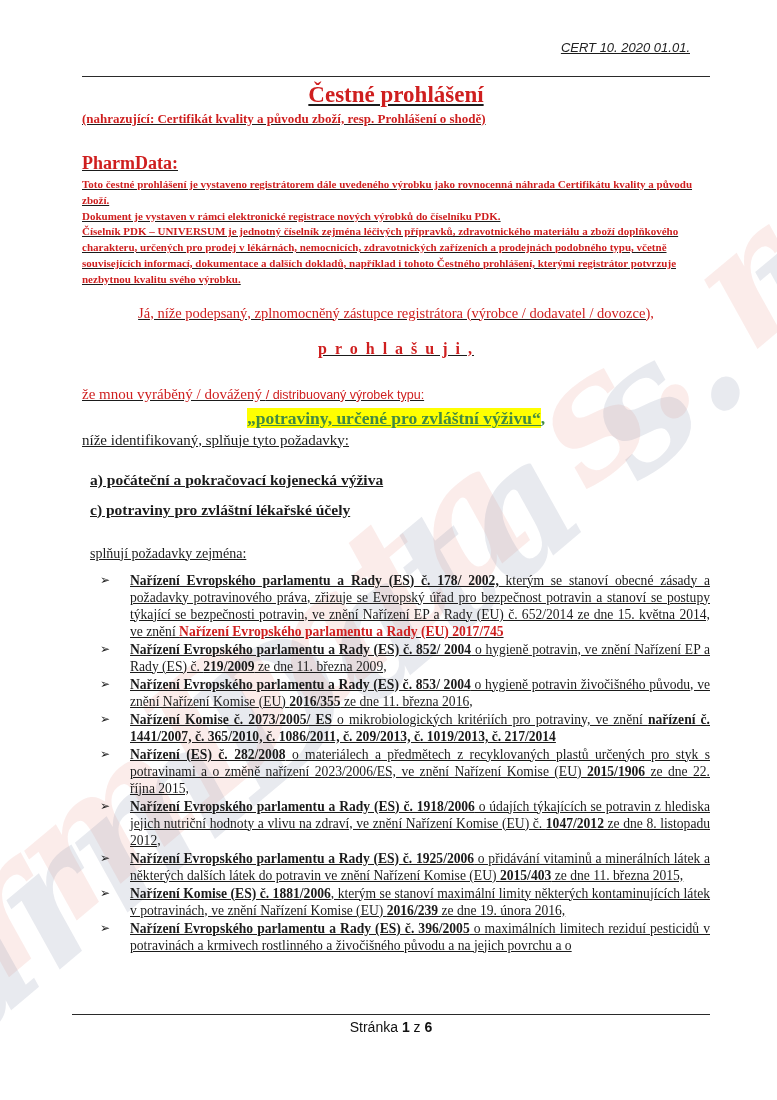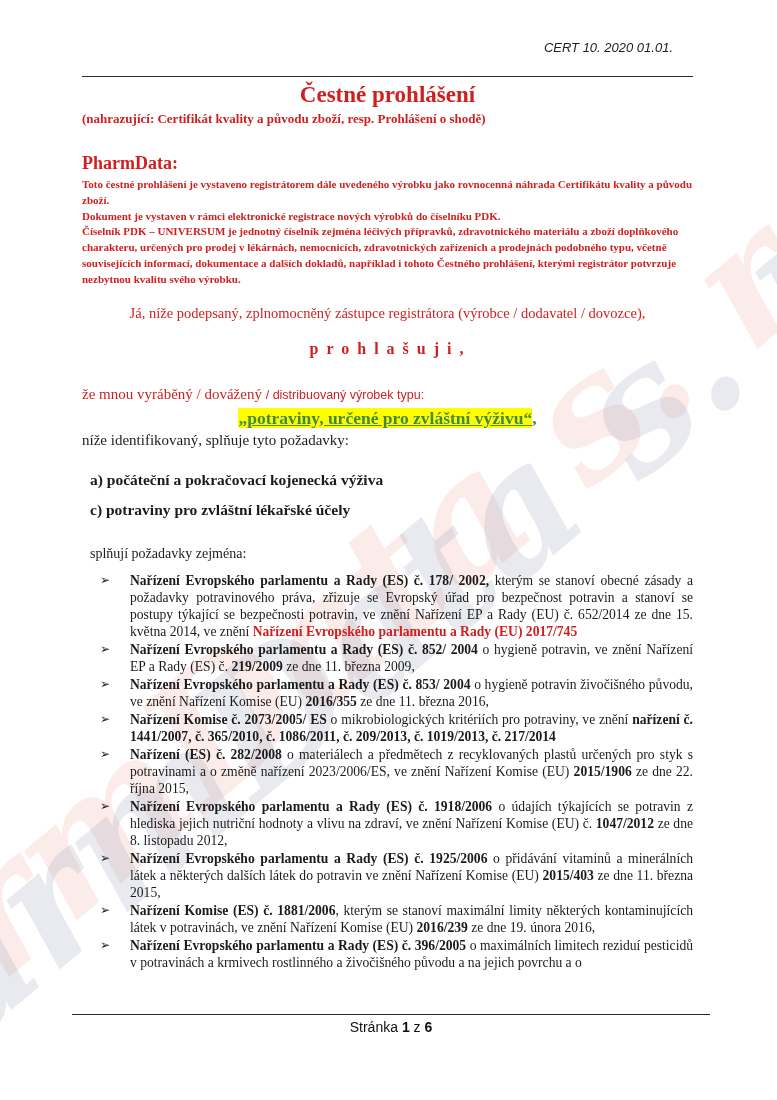--- a/index.html
+++ b/index.html
@@ -7,21 +7,21 @@
   body { background:#ffffff; font-family:"Liberation Serif", serif; }
   .page { position:relative; width:777px; height:1100px; background:#ffffff; overflow:hidden; color:var(--ink); }
 
   
   .watermark { position:absolute; left:50%; top:56%; white-space:nowrap;
     font-family:"DejaVu Serif", serif; font-style:italic; font-weight:bold;
     font-size:168px; z-index:0; pointer-events:none; }
   .wm-gray { color:rgba(148,158,184,0.22); transform:translate(-50%,-50%) rotate(-40deg); }
   .wm-pink { color:rgba(233,148,138,0.18); transform:translate(-53%,-46%) rotate(-40deg); }
 
-  .content { position:relative; z-index:1; padding:40px 84px 0 82px; }
+  .content { position:relative; z-index:1; padding:40px 67px 0 82px;text-decoration:underline; }
 
   .header-ref { text-align:right; font-family:"Liberation Sans", sans-serif; font-style:italic;
     font-size:13px; color:#222; padding-right:20px; }
   .rule { border-top:1.6px solid #2a2a2a; margin-top:21px; }
 
   .title { text-align:center; color:var(--red); font-size:23px; font-weight:bold; margin-top:5px; }
   .subtitle { text-align:left; color:var(--red); font-size:13px; font-weight:bold; margin-top:3px; }
 
   .preamble-heading { color:var(--red); font-size:18px; font-weight:bold; margin-top:26px; }
   .preamble { margin-top:3px; }

